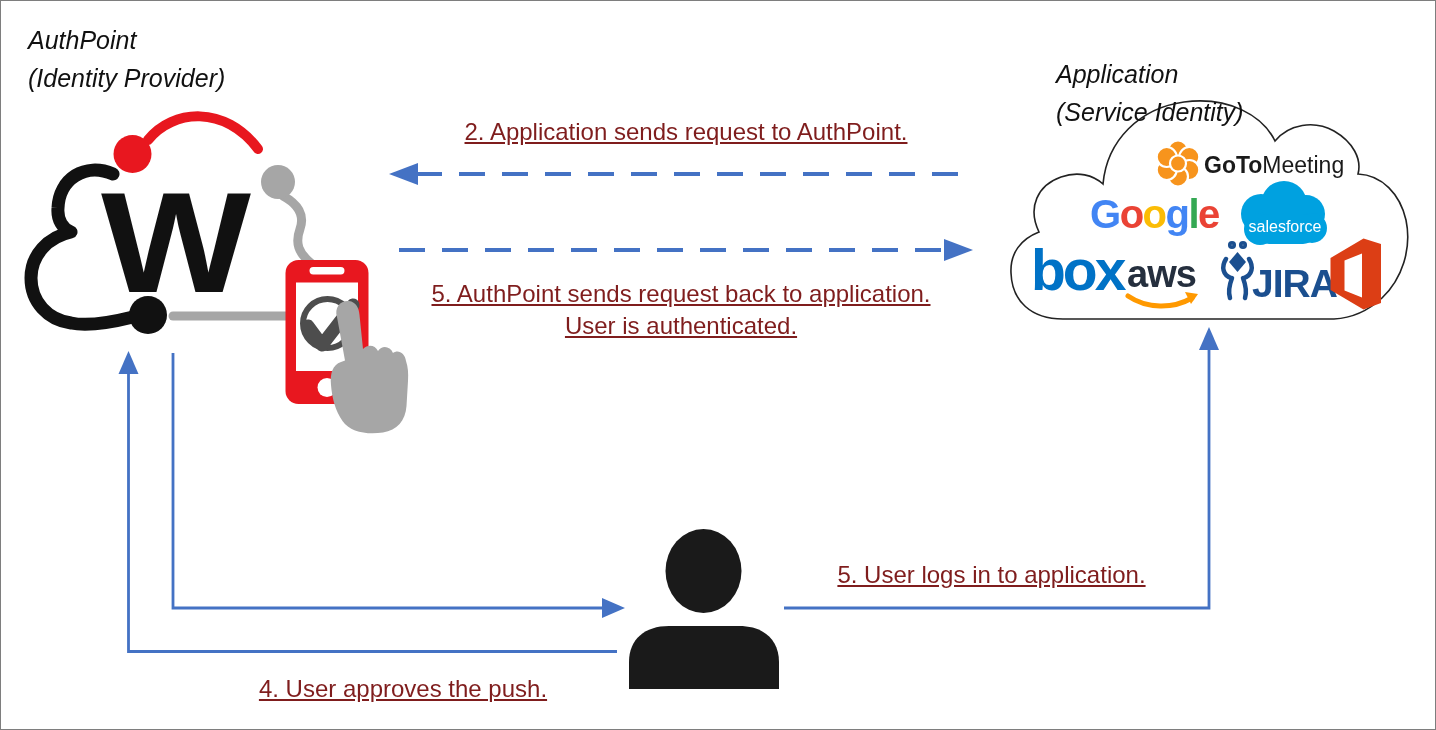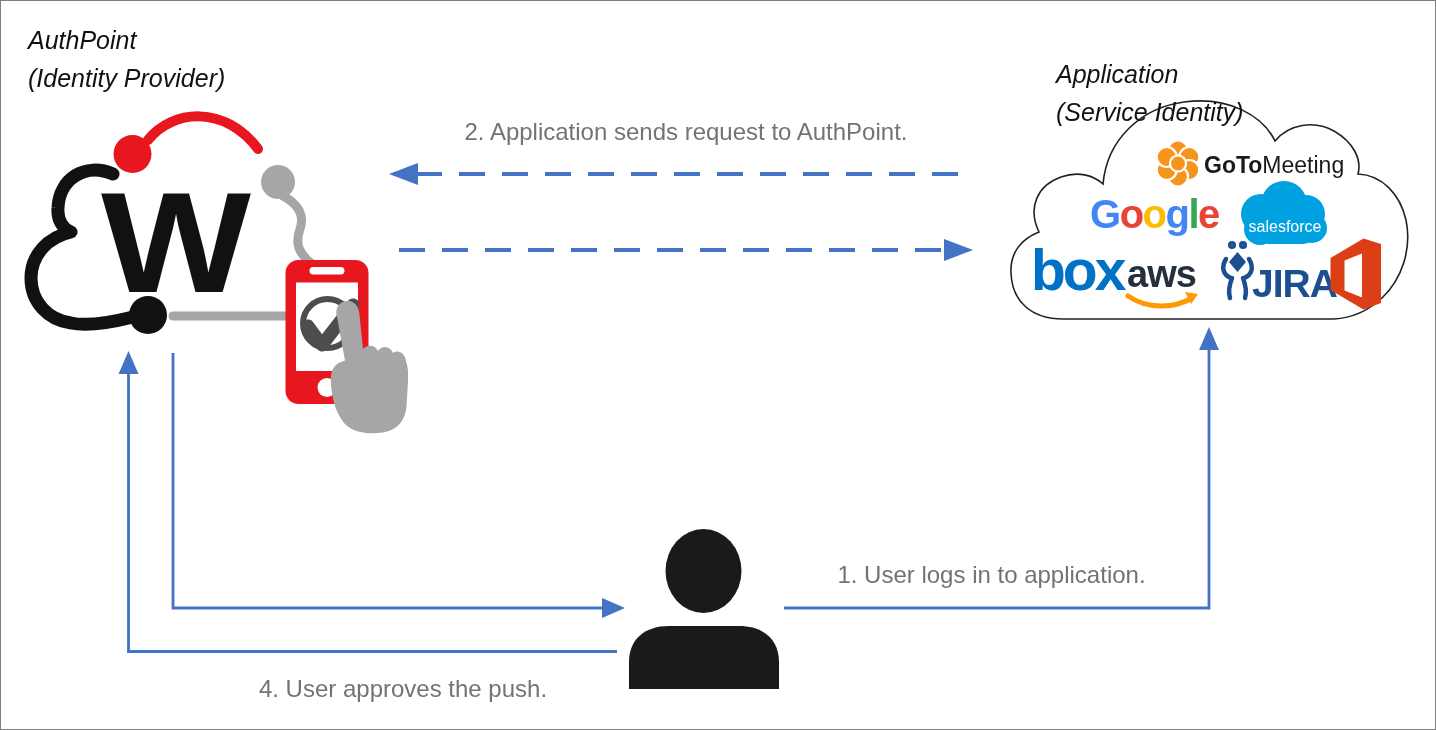--- a/index.html
+++ b/index.html
@@ -10,22 +10,23 @@
     border:1px solid #7e7e7e;
     background:#fff;
     font-family:"Liberation Sans",sans-serif;
     color:#1b1b1b;
     overflow:hidden;
   }
   .gfx{position:absolute;left:0;top:0;}
   .label{
     position:absolute;
     font-size:24px;
-    color:#737373;
+    color:#7f1d1d;
     white-space:nowrap;
+    text-decoration:underline;
   }
   .label.center{text-align:center;white-space:normal;}
   .title{
     position:absolute;
     font-size:25px;
     line-height:38px;
     text-align:left;
     color:#111;
     font-style:italic;
   }
@@ -161,19 +162,23 @@
     <div>(Identity Provider)</div>
   </div>
 
   <div class="title" style="left:1055px;top:20px;width:340px;margin-top:34px;">
     <div>Application</div>
     <div>(Service Identity)</div>
   </div>
 
   <div class="label center" style="left:400px;top:117px;width:570px;">2. Application sends request to AuthPoint.</div>
 
+  <div class="label center" style="left:370px;top:277px;width:620px;line-height:32px;">
+    <div>5. AuthPoint sends request back to application.</div>
+    <div>User is authenticated.</div>
+  </div>
 
 
-  <div class="label center" style="left:788px;top:560px;width:405px;">1. User logs in to application.</div>
+  <div class="label center" style="left:788px;top:560px;width:405px;">5. User logs in to application.</div>
 
   <div class="label center" style="left:202px;top:674px;width:400px;">4. User approves the push.</div>
 
 </div>
 
 </body></html>

